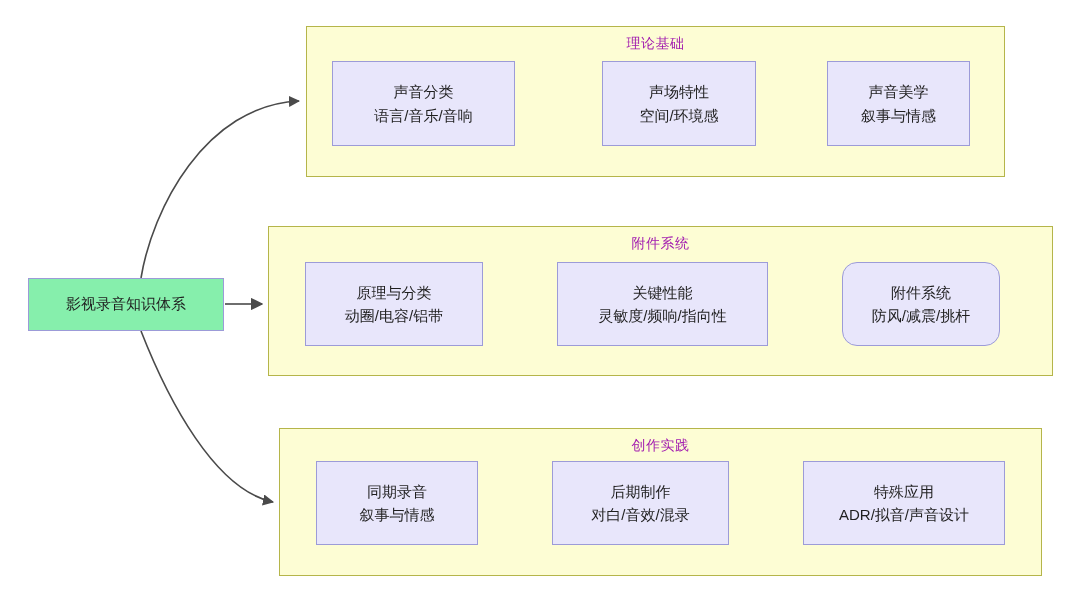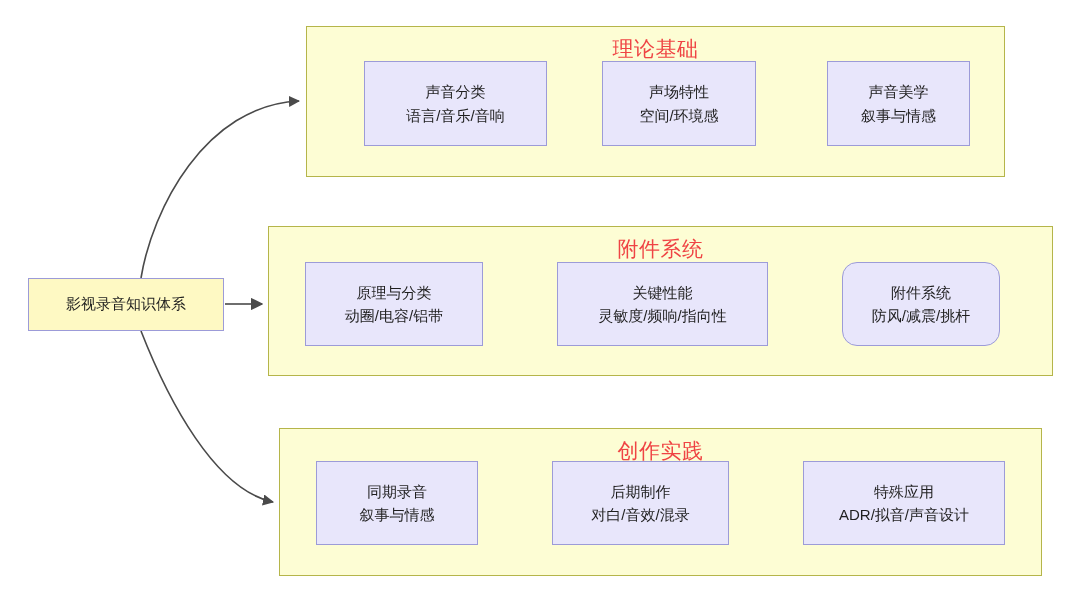--- a/index.html
+++ b/index.html
@@ -30,22 +30,22 @@
     background: #fdfdd4;
     border: 1px solid #b5b54a;
     box-sizing: border-box;
   }
   .group-title {
     position: absolute;
     width: 100%;
     top: 8px;
     left: 0;
     text-align: center;
-    font-size: 21px;
-    color: #ef4444;
+    font-size: 14px;
+    color: #a21caf;
     letter-spacing: 0.5px;
   }
   .node {
     position: absolute;
     background: #e8e6fb;
     border: 1px solid #9c9bd8;
     box-sizing: border-box;
     display: flex;
     flex-direction: column;
     align-items: center;
@@ -54,21 +54,21 @@
     font-size: 15px;
     line-height: 1.55;
     text-align: center;
   }
   .node .l1, .node .l2 {
     display: block;
     white-space: nowrap;
   }
   .root-node {
     position: absolute;
-    background: #fef9c3;
+    background: #86efac;
     border: 1px solid #9c9bd8;
     box-sizing: border-box;
     display: flex;
     align-items: center;
     justify-content: center;
     color: #1f1f1f;
     font-size: 15px;
     white-space: nowrap;
   }
 </style>
@@ -103,21 +103,21 @@
     <path d="M 729 503 L 797 503" fill="none" stroke="#5a5a46" stroke-width="1.6" marker-end="url(#arrow2)"></path>
   </svg>
 
   <div class="root-node" style="left:28px; top:278px; width:196px; height:53px;">
     <span>影视录音知识体系</span>
   </div>
 
   <div class="group-box" style="left:306px; top:26px; width:699px; height:151px;">
     <div class="group-title">理论基础</div>
   </div>
-  <div class="node" style="left:364px; top:61px; width:183px; height:85px;">
+  <div class="node" style="left:332px; top:61px; width:183px; height:85px;">
     <span class="l1">声音分类</span>
     <span class="l2">语言/音乐/音响</span>
   </div>
   <div class="node" style="left:827px; top:61px; width:143px; height:85px;">
     <span class="l1">声音美学</span>
     <span class="l2">叙事与情感</span>
   </div>
   <div class="node" style="left:602px; top:61px; width:154px; height:85px;">
     <span class="l1">声场特性</span>
     <span class="l2">空间/环境感</span>

